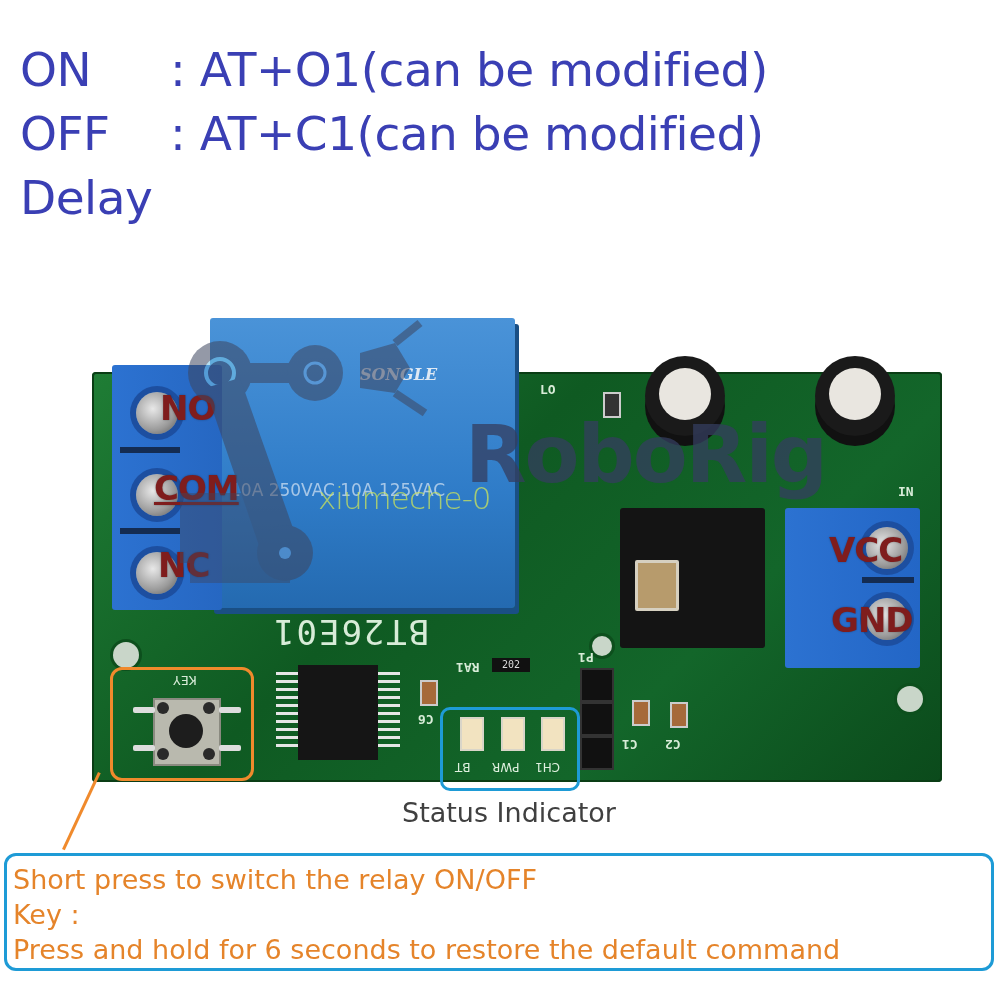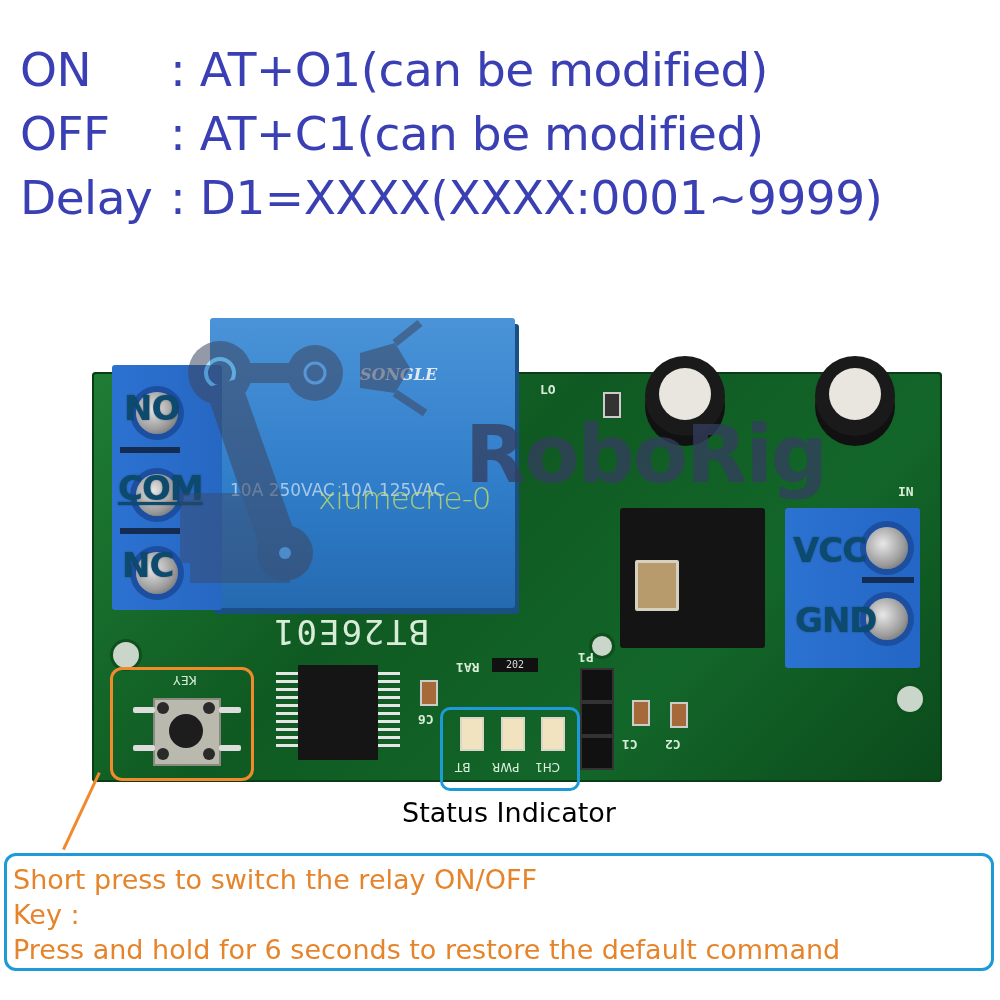--- a/index.html
+++ b/index.html
@@ -23,21 +23,21 @@
   .relay { position: absolute; left: 210px; top: 318px; width: 305px; height: 290px; background: linear-gradient(180deg, #4a93d8 0%, #2f7cc8 60%, #246ab0 100%); border-radius: 3px; box-shadow: 4px 6px 0 #1a4f84; }
   .relay-brand { position: absolute; left: 360px; top: 365px; color: #dfe9f4; font: italic bold 16px "DejaVu Serif", serif; }
   .relay-spec { position: absolute; left: 230px; top: 480px; color: #cfe0f2; font-size: 17px; font-family: "DejaVu Sans", sans-serif; opacity: 0.75; }
 
   
   .terminal-left { position: absolute; left: 112px; top: 365px; width: 110px; height: 245px; background: linear-gradient(90deg, #2c72d1 0%, #2667c2 100%); border-radius: 3px; }
   .terminal-right { position: absolute; left: 785px; top: 508px; width: 135px; height: 160px; background: linear-gradient(90deg, #2c72d1 0%, #2366c6 100%); border-radius: 3px; }
   .screw { position: absolute; width: 42px; height: 42px; border-radius: 50%; background: radial-gradient(circle at 40% 40%, #e8e8e8 0%, #9a9a9a 60%, #555 100%); box-shadow: 0 0 0 6px #1d4fa0; }
   .term-sep { position: absolute; height: 6px; background: #142c52; }
 
-  .pin-label { position: absolute; color: #0c4a6e; font-family: "DejaVu Sans", sans-serif; font-weight: bold; font-size: 34px; letter-spacing: -1px; text-shadow: 0 0 2px rgba(0,0,0,0.35); }
+  .pin-label { position: absolute; color: #7f1d1d; font-family: "DejaVu Sans", sans-serif; font-weight: bold; font-size: 34px; letter-spacing: -1px; text-shadow: 0 0 2px rgba(0,0,0,0.35); margin-left: 36px; }
 
   
   .cap { position: absolute; width: 80px; height: 80px; border-radius: 50%; background: #1a1a1a; box-shadow: 0 10px 0 #111; }
   .cap-top { position: absolute; width: 52px; height: 52px; border-radius: 50%; background: #e9e6e0; left: 14px; top: 12px; }
 
   
   .chip-module { position: absolute; left: 620px; top: 508px; width: 145px; height: 140px; background: #141414; border-radius: 3px; }
   .crystal { position: absolute; left: 635px; top: 560px; width: 38px; height: 45px; background: #b79b6c; border: 3px solid #d6d0c0; border-radius: 2px; }
   .ic-main { position: absolute; left: 298px; top: 665px; width: 80px; height: 95px; background: #151515; }
   .ic-pins { position: absolute; display: flex; flex-direction: column; gap: 5px; }
@@ -50,21 +50,21 @@
   .key-leg { position: absolute; width: 22px; height: 6px; background: #ddd; border-radius: 2px; }
 
   .key-highlight { position: absolute; left: 110px; top: 667px; width: 138px; height: 108px; border: 3px solid #f08a2c; border-radius: 12px; }
   .key-pointer { position: absolute; left: 72px; top: 770px; width: 3px; height: 80px; background: #f08a2c; transform-origin: top left; transform: rotate(22deg); }
 
   
   .led-highlight { position: absolute; left: 440px; top: 707px; width: 134px; height: 78px; border: 3px solid #1e9bd6; border-radius: 10px; }
   .led { position: absolute; top: 717px; width: 20px; height: 30px; background: #f2e3c0; border: 2px solid #d9d5c8; }
   .led-label { position: absolute; top: 760px; color: #dff0df; font-size: 12px; font-family: "DejaVu Sans", sans-serif; transform: rotate(180deg); }
 
-  .status-caption { position: absolute; left: 402px; top: 797px; color: #000000; font-size: 27px; font-family: "DejaVu Sans", sans-serif; }
+  .status-caption { position: absolute; left: 402px; top: 797px; color: #404040; font-size: 27px; font-family: "DejaVu Sans", sans-serif; }
 
   
   .header-pin { position: absolute; left: 580px; width: 30px; height: 30px; background: #111; border: 2px solid #333; }
 
   
   .smd { position: absolute; width: 14px; height: 22px; background: #a66a3a; border: 2px solid #ccc; }
 
   
   .wm-logo { position: absolute; left: 180px; top: 318px; width: 270px; height: 300px; opacity: 0.55; }
   .wm-text { position: absolute; left: 465px; top: 408px; color: rgba(52,62,95,0.75); font-family: "DejaVu Sans", sans-serif; font-weight: bold; font-size: 80px; letter-spacing: -2px; }
@@ -78,21 +78,21 @@
 <body>
 
 <div class="cmd-block">
   <div class="cmd-line cmd-row on">
     <span class="lbl">ON</span><span>: AT+O1(can be modified)</span>
   </div>
   <div class="cmd-line cmd-row off">
     <span class="lbl">OFF</span><span>: AT+C1(can be modified)</span>
   </div>
   <div class="cmd-line cmd-row delay">
-    <span class="lbl">Delay</span><span>: D1=XXXX(XXXX:0001~9999)</span>
+    <span class="lbl">Delay</span>
   </div>
 </div>
 
 <div class="pcb"></div>
 <div class="mount-hole" style="left:113px;top:642px;"></div>
 <div class="mount-hole" style="left:897px;top:686px;"></div>
 <div class="mount-hole" style="left:592px;top:636px;width:20px;height:20px;"></div>
 
 <div class="silk" style="left:70px;top:478px;font-size:20px;transform:rotate(-90deg);transform-origin:center;white-space:nowrap;width:150px;">ON COM NC</div>
 
@@ -135,21 +135,21 @@
     <span></span>
     <span></span>
     <span></span>
     <span></span>
     <span></span>
     <span></span>
     <span></span>
     <span></span>
 </div>
 
-<div style="position:absolute;left:492px;top:658px;width:46px;height:14px;background:#111;color:#ddd;font:10px 'DejaVu Sans Mono',monospace;text-align:center;line-height:14px;">202</div>
+<div style="position:absolute;left:492px;top:658px;width:38px;height:14px;background:#111;color:#ddd;font:10px 'DejaVu Sans Mono',monospace;text-align:center;line-height:14px;">202</div>
 <div class="silk" style="left:456px;top:660px;font-size:13px;transform:rotate(180deg);">RA1</div>
 <div class="silk" style="left:578px;top:650px;font-size:13px;transform:rotate(180deg);">P1</div>
 
 <div class="header-pin" style="top:668px;"></div>
 <div class="header-pin" style="top:702px;"></div>
 <div class="header-pin" style="top:736px;"></div>
 
 <div class="relay"></div>
 <div class="relay-brand">SONGLE</div>
 <div class="relay-spec">10A 250VAC 10A 125VAC</div>

